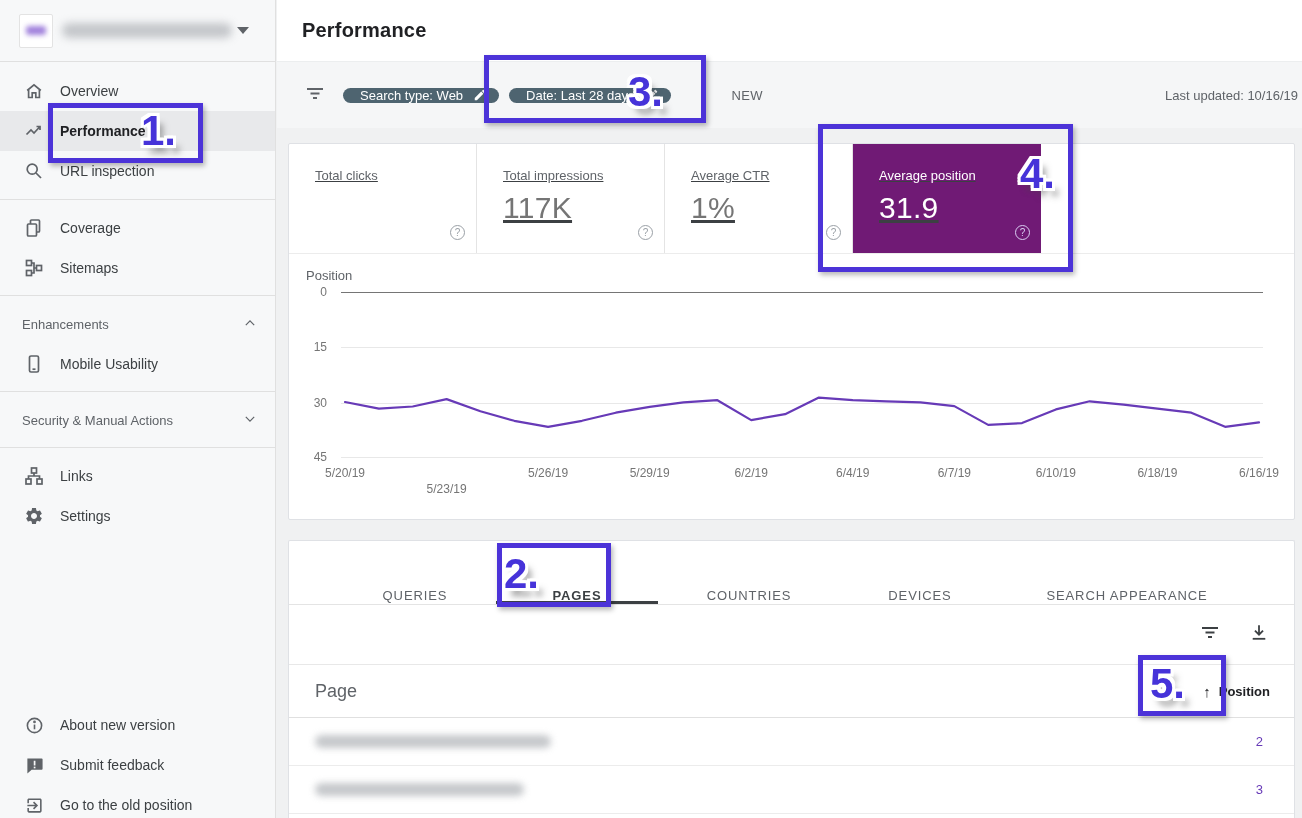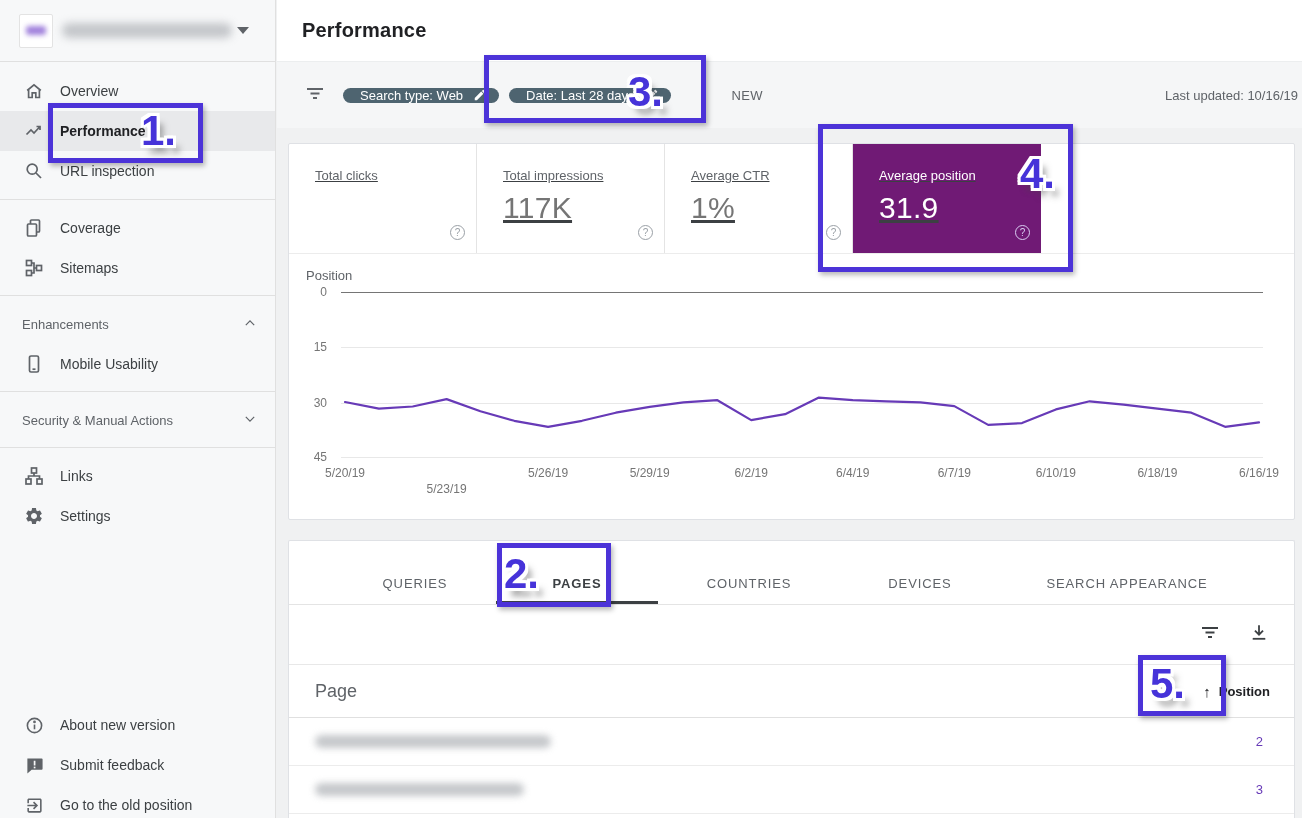--- a/index.html
+++ b/index.html
@@ -58,21 +58,21 @@
   .gridline { position:absolute; left:52px; width:922px; height:1px; background:#e8e8e8; }
   .gridline.zero { background:#757575; }
   .ytick { position:absolute; left:0; width:38px; text-align:right; font-size:12px; color:#757575; }
   .xticks { position:absolute; left:0; top:0; width:100%; height:100%; }
   .xtick { position:absolute; top:212px; transform:translateX(-50%); font-size:12px; color:#757575; }
   .plot-svg { position:absolute; left:52px; top:37px; width:922px; height:166px; overflow:visible; }
 
   
   .table-card { top:412px; height:295px; border-bottom:none; }
   .tabs { position:relative; height:64px; border-bottom:1px solid #e4e4e4; }
-  .tab { position:absolute; top:4px; height:76px; display:flex; align-items:center; transform:translateX(-50%); font-size:13px; letter-spacing:.9px; color:#5f6368; cursor:pointer; white-space:nowrap; }
+  .tab { position:absolute; top:16px; height:76px; display:flex; align-items:center; transform:translateX(-50%); font-size:13px; letter-spacing:.9px; color:#5f6368; cursor:pointer; white-space:nowrap; }
   .tab.active { color:#3c4043; font-weight:bold; }
   .tab-underline { position:absolute; left:207px; bottom:0; width:162px; height:3px; background:#3c4043; }
   .tbl-toolbar { position:relative; height:59px; }
   .tbl-toolbar .ic-filter { position:absolute; right:74px; top:20px; cursor:pointer; }
   .tbl-toolbar .ic-download { position:absolute; right:26px; top:18px; cursor:pointer; }
   .thead { height:54px; border-top:1px solid #e8e8e8; border-bottom:1px solid #e0e0e0; display:flex; align-items:center; padding:0 24px 0 26px; }
   .th-page { font-size:18px; color:#5f6368; }
   .th-pos { margin-left:auto; display:flex; align-items:center; font-size:13px; color:#202124; font-weight:bold; cursor:pointer; }
   .sort-arrow { font-size:15px; font-weight:normal; color:#202124; margin-right:8px; }
   .trow { height:48px; border-bottom:1px solid #ececec; display:flex; align-items:center; padding:0 31px 0 26px; }

